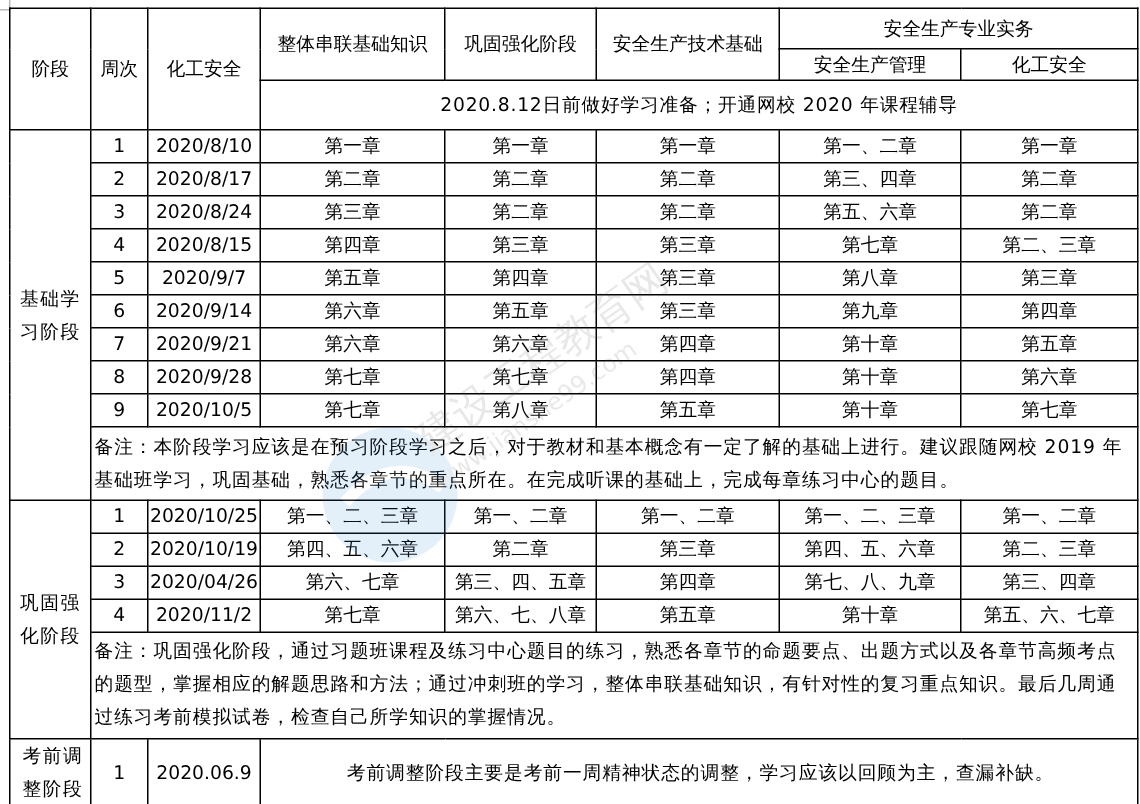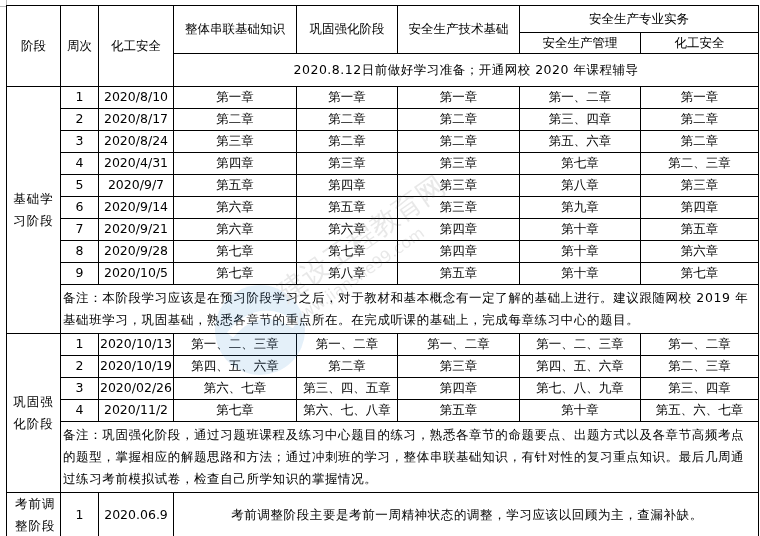--- a/index.html
+++ b/index.html
@@ -86,21 +86,21 @@
       <td>3</td>
       <td>2020/8/24</td>
       <td>第三章</td>
       <td>第二章</td>
       <td>第二章</td>
       <td>第五、六章</td>
       <td>第二章</td>
     </tr>
     <tr class="row">
       <td>4</td>
-      <td>2020/4/31</td>
+      <td>2020/8/15</td>
       <td>第四章</td>
       <td>第三章</td>
       <td>第三章</td>
       <td>第七章</td>
       <td>第二、三章</td>
     </tr>
     <tr class="row">
       <td>5</td>
       <td>2020/9/7</td>
       <td>第五章</td>
@@ -145,56 +145,56 @@
       <td>第十章</td>
       <td>第七章</td>
     </tr>
     <tr>
       <td colspan="7" class="note" style="height:42px;">备注：本阶段学习应该是在预习阶段学习之后，对于教材和基本概念有一定了解的基础上进行。建议跟随网校 2019 年基础班学习，巩固基础，熟悉各章节的重点所在。在完成听课的基础上，完成每章练习中心的题目。</td>
     </tr>
 
     <tr class="row">
       <td rowspan="5" class="stage"><span style="display:inline-block;width:44px;">巩固强化阶段</span></td>
       <td>1</td>
-      <td>2020/10/13</td>
+      <td>2020/10/25</td>
       <td>第一、二、三章</td>
       <td>第一、二章</td>
       <td>第一、二章</td>
       <td>第一、二、三章</td>
       <td>第一、二章</td>
     </tr>
     <tr class="row">
       <td>2</td>
       <td>2020/10/19</td>
       <td>第四、五、六章</td>
       <td>第二章</td>
       <td>第三章</td>
       <td>第四、五、六章</td>
       <td>第二、三章</td>
     </tr>
     <tr class="row">
       <td>3</td>
-      <td>2020/02/26</td>
+      <td>2020/04/26</td>
       <td>第六、七章</td>
       <td>第三、四、五章</td>
       <td>第四章</td>
       <td>第七、八、九章</td>
       <td>第三、四章</td>
     </tr>
     <tr class="row">
       <td>4</td>
       <td>2020/11/2</td>
       <td>第七章</td>
       <td>第六、七、八章</td>
       <td>第五章</td>
       <td>第十章</td>
       <td>第五、六、七章</td>
     </tr>
     <tr>
-      <td colspan="7" class="note" style="height:66px;">备注：巩固强化阶段，通过习题班课程及练习中心题目的练习，熟悉各章节的命题要点、出题方式以及各章节高频考点的题型，掌握相应的解题思路和方法；通过冲刺班的学习，整体串联基础知识，有针对性的复习重点知识。最后几周通过练习考前模拟试卷，检查自己所学知识的掌握情况。</td>
+      <td colspan="7" class="note" style="height:66px;font-family:Liberation Mono, monospace;">备注：巩固强化阶段，通过习题班课程及练习中心题目的练习，熟悉各章节的命题要点、出题方式以及各章节高频考点的题型，掌握相应的解题思路和方法；通过冲刺班的学习，整体串联基础知识，有针对性的复习重点知识。最后几周通过练习考前模拟试卷，检查自己所学知识的掌握情况。</td>
     </tr>
 
     <tr>
       <td class="stage" style="height:40px;"><span style="display:inline-block;width:44px;text-align:right;">考前调整阶段</span></td>
       <td>1</td>
       <td>2020.06.9</td>
       <td colspan="5" class="final-text">考前调整阶段主要是考前一周精神状态的调整，学习应该以回顾为主，查漏补缺。</td>
     </tr>
   </tbody>
 </table>

